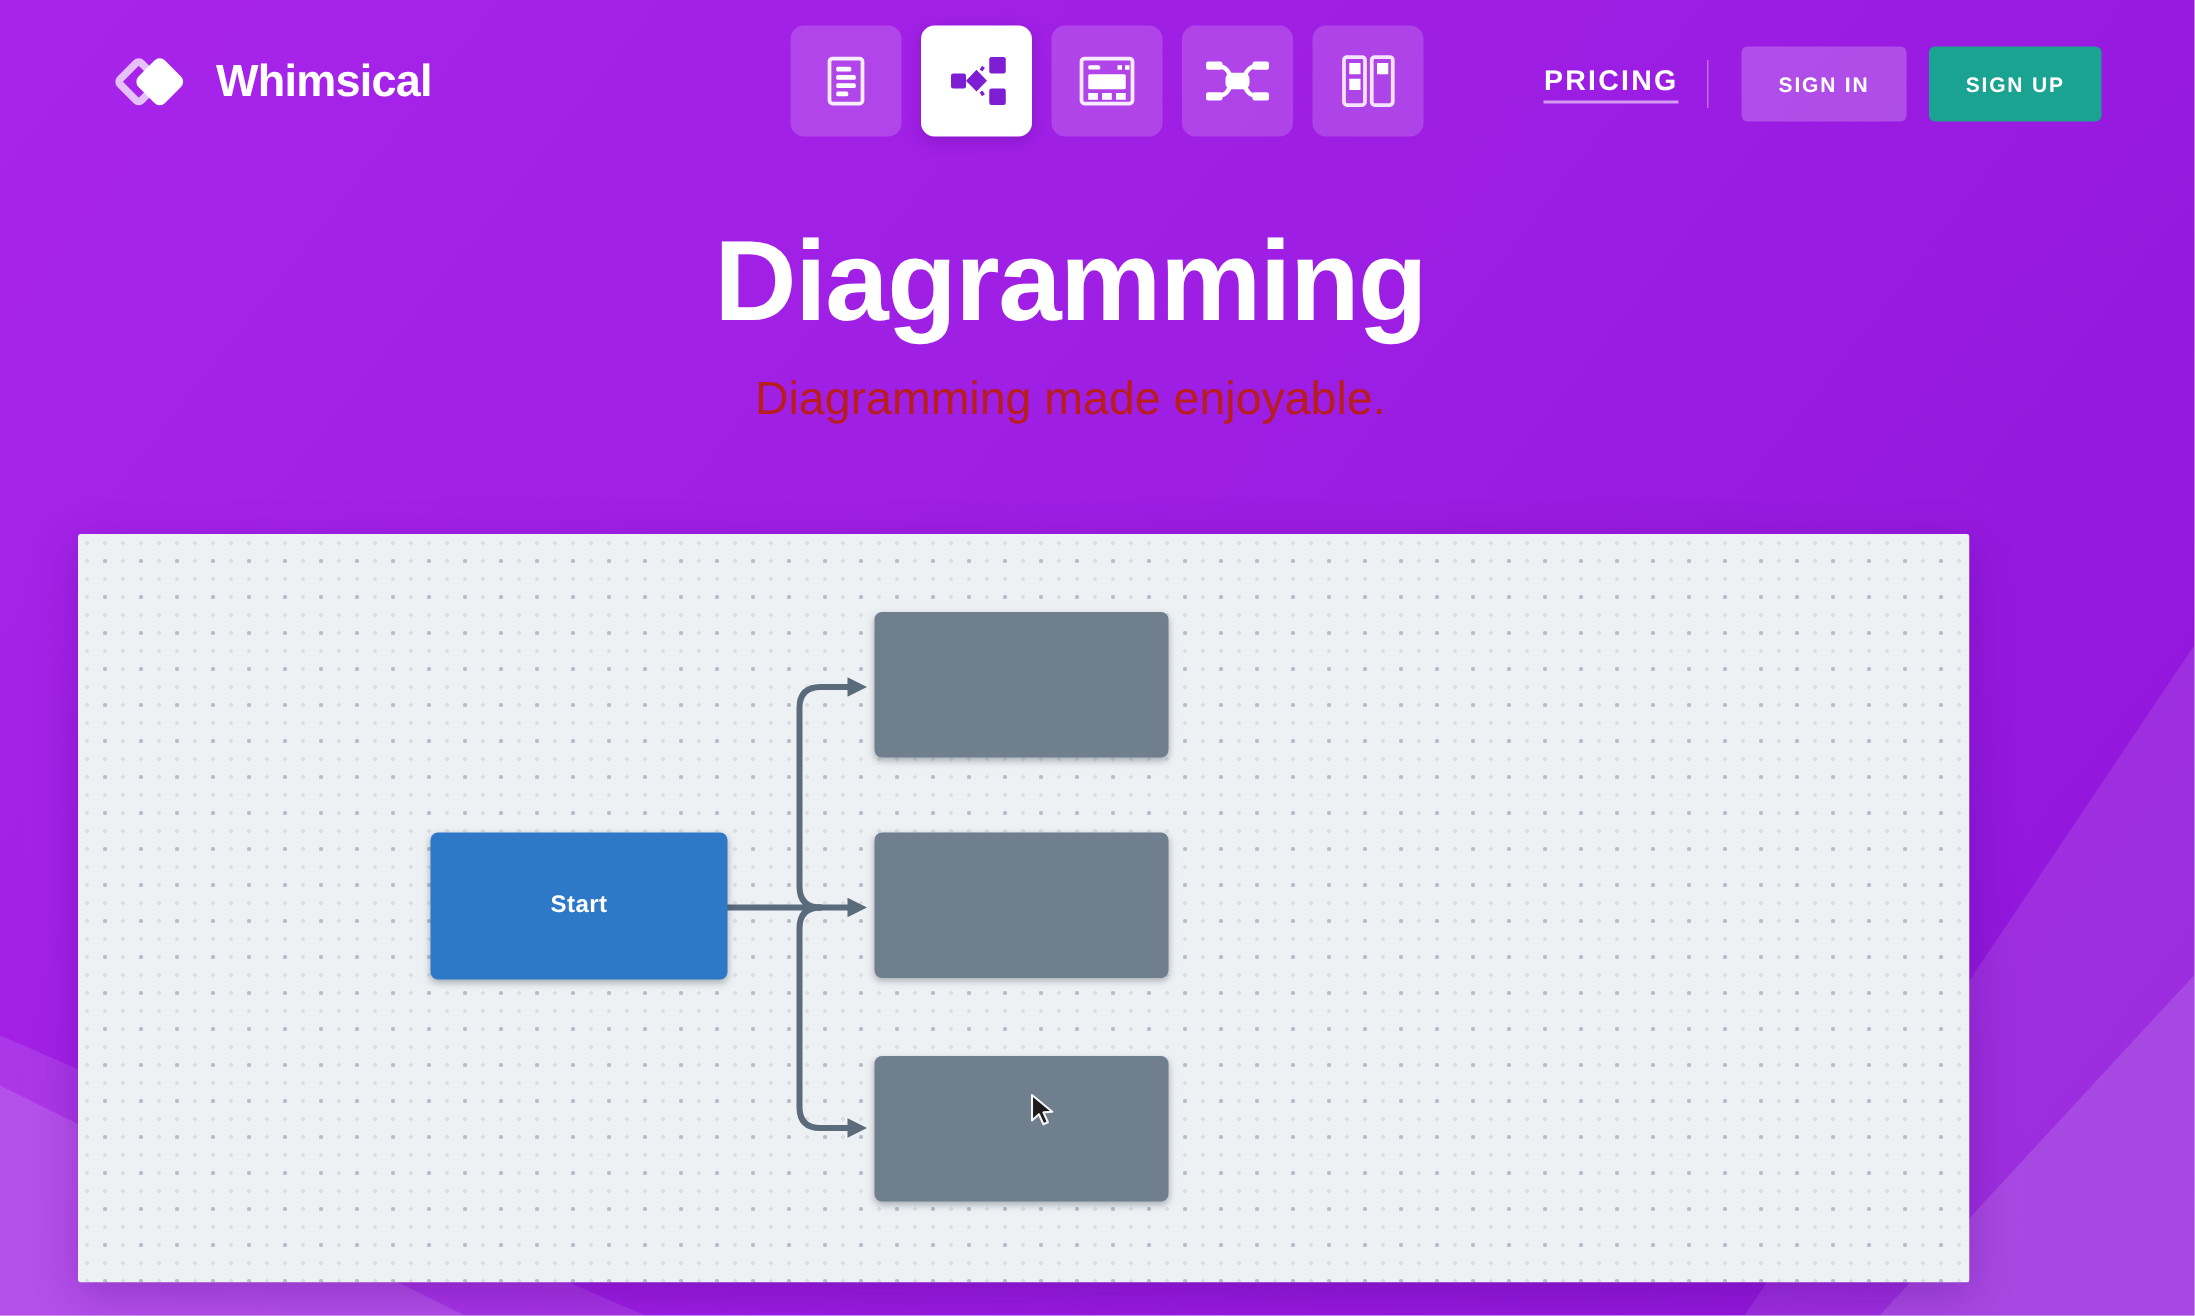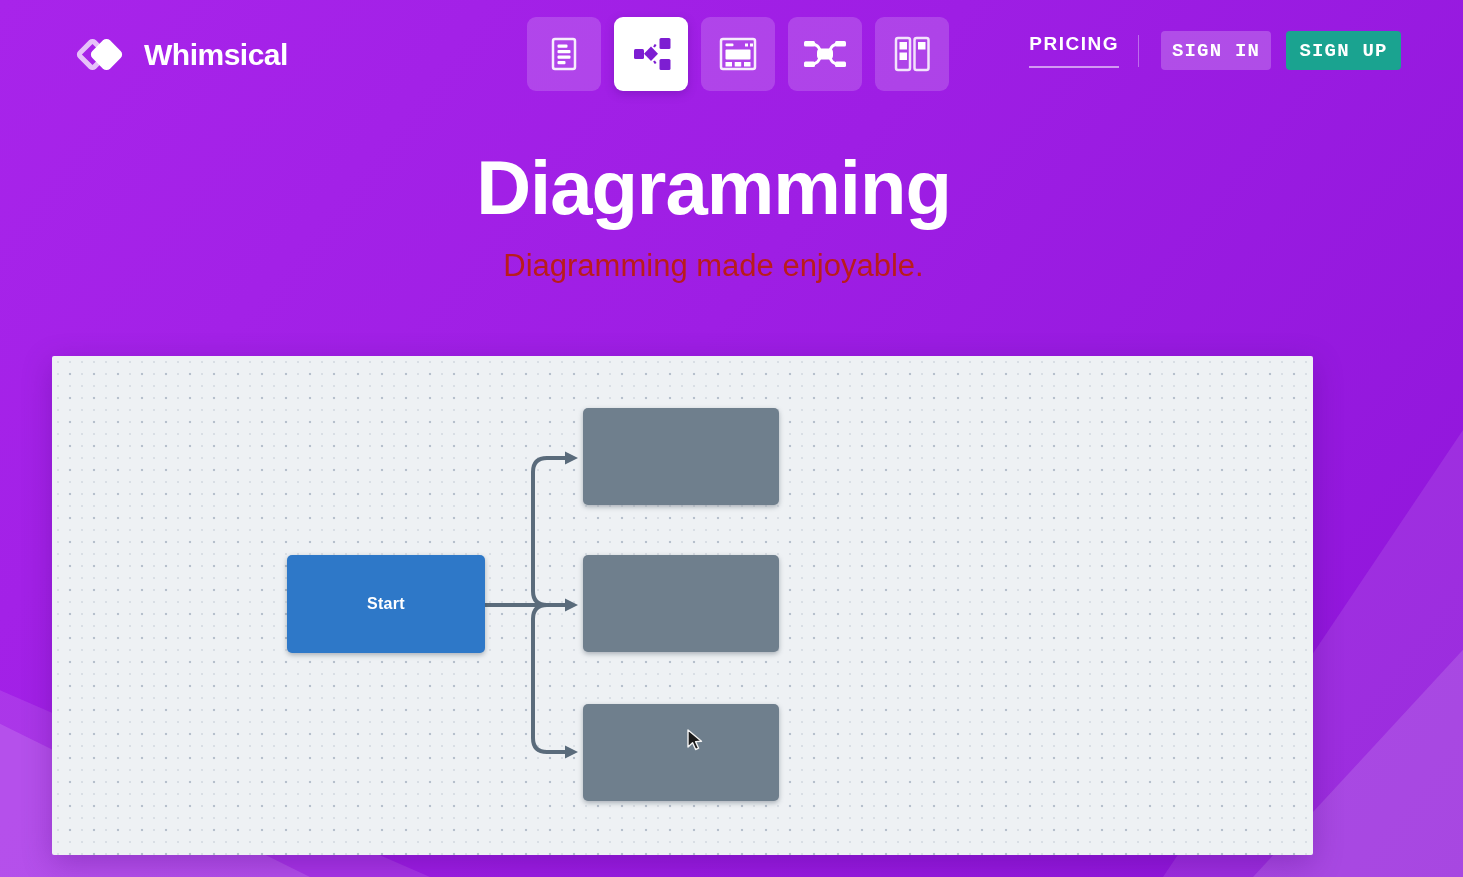--- a/index.html
+++ b/index.html
@@ -36,24 +36,24 @@
   .tool-btn {
     width:74px; height:74px; border:none; border-radius:9px;
     background:rgba(255,255,255,.17); display:flex; align-items:center; justify-content:center;
     cursor:pointer;
   }
   .tool-btn.selected { background:#ffffff; box-shadow:0 3px 10px rgba(60,0,110,.25); }
   .tool-btn svg { display:block; }
 
   .header-right { position:absolute; right:62px; top:31px; display:flex; align-items:center; }
   .pricing-link { color:#fff; font-size:19px; font-weight:bold; letter-spacing:1.5px;
-    padding-bottom:11px; border-bottom:2px solid rgba(255,255,255,.55); cursor:pointer; }
+    padding-bottom:1px; border-bottom:2px solid rgba(255,255,255,.55); cursor:pointer; }
   .hdr-divider { width:1px; height:32px; background:rgba(255,255,255,.35); margin:0 22px 0 19px; }
-  .btn { border:none; border-radius:4px; color:#fff; font-size:19px; font-weight:bold;
-    letter-spacing:1.2px; height:39px; cursor:pointer; font-family:Liberation Mono, monospace; }
+  .btn { border:none; border-radius:4px; color:#fff; font-size:14px; font-weight:bold;
+    letter-spacing:1.2px; height:50px; cursor:pointer; font-family:Liberation Sans, sans-serif; }
   .btn-signin { background:rgba(255,255,255,.22); width:110px; margin-right:15px; }
   .btn-signup { background:#1aa390; width:115px; }
 
   
   .hero-title { position:absolute; left:0; right:36px; top:144px; text-align:center;
     color:#fff; font-size:76px; font-weight:bold; letter-spacing:-1px; }
   .hero-subtitle { position:absolute; left:0; right:36px; top:248px; text-align:center;
     color:#b91c1c; font-size:31px; }
 
   

